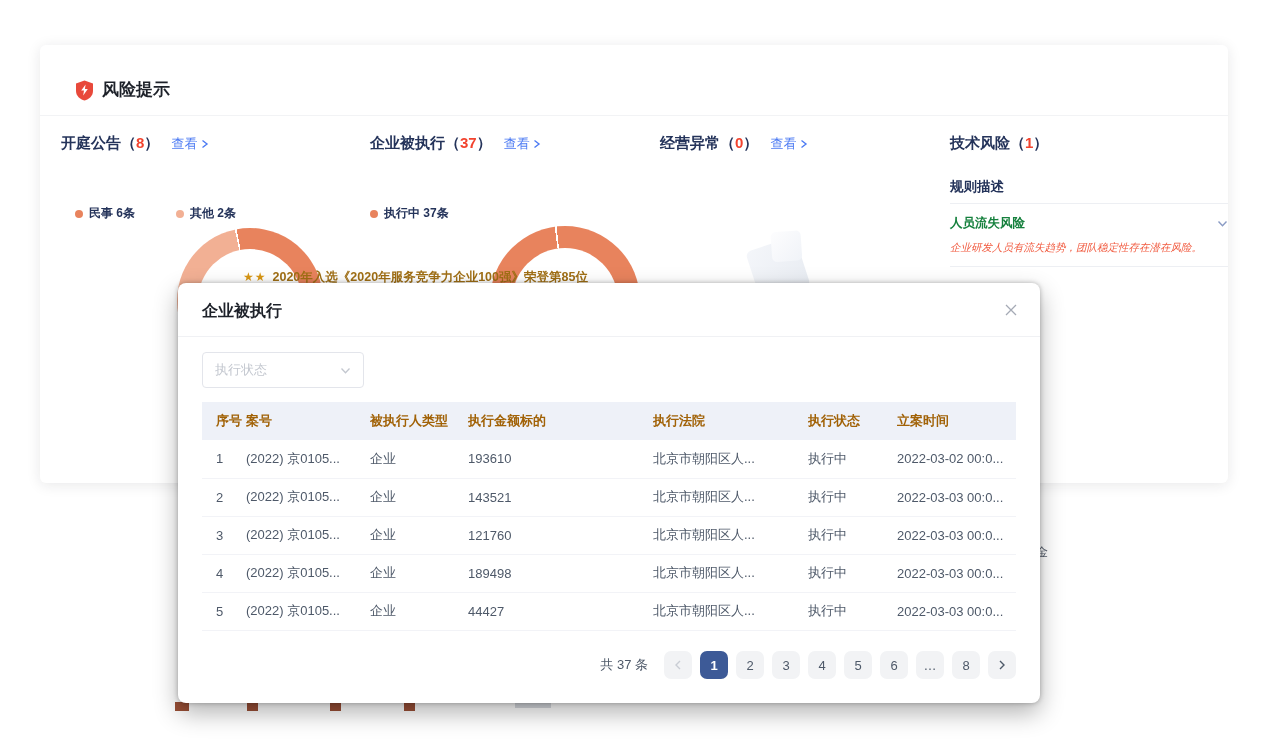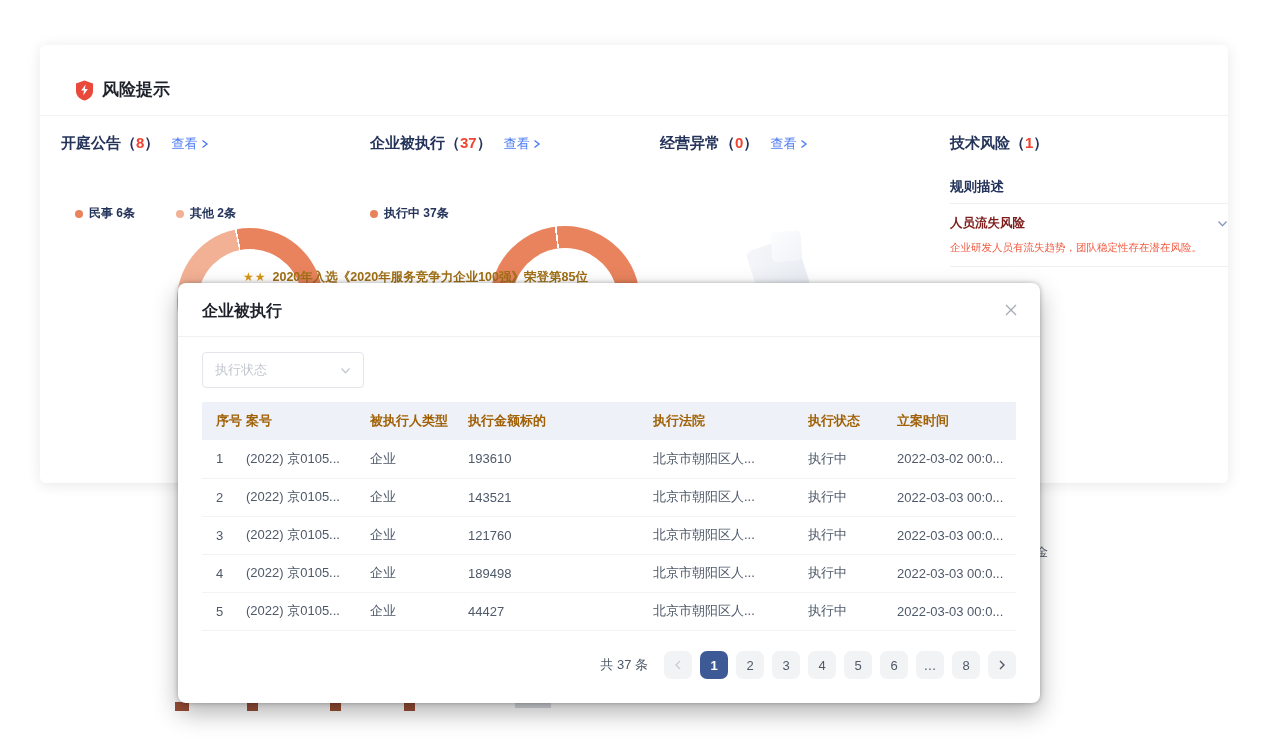--- a/index.html
+++ b/index.html
@@ -38,22 +38,22 @@
           background:linear-gradient(135deg,#FDFDFE,#F0F3F8); transform:rotate(14deg); }
 
   .honor-row { position:absolute; top:224px; height:18px; font-size:12.5px; font-weight:bold;
                color:#A06F15; white-space:nowrap; z-index:2; }
   .honor-stars { color:#D89614; font-size:12px; letter-spacing:1px; margin-right:6px; }
 
   
   .tech-tab { position:absolute; left:910px; top:133px; font-size:13.5px; font-weight:bold; color:#24335A; }
   .tech-div1 { position:absolute; left:910px; top:158px; width:278px; height:1px; background:#EDEFF3; }
   .tech-item { position:absolute; left:910px; top:170px; width:278px; display:flex; justify-content:space-between; align-items:center; }
-  .tech-item-label { font-size:12.5px; font-weight:bold; color:#7f1d1d; }
-  .tech-desc { position:absolute; left:910px; top:196px; font-size:10.5px; color:#F15B40; white-space:nowrap; }
+  .tech-item-label { font-size:12.5px; font-weight:bold; color:#15803d; }
+  .tech-desc { position:absolute; left:910px; top:196px; font-size:10.5px; color:#F15B40; white-space:nowrap;font-style:italic; }
   .tech-div2 { position:absolute; left:910px; top:221px; width:278px; height:1px; background:#EDEFF3; }
 
   
   .frag { position:absolute; z-index:5; }
   .frag-mark { background:#9A4F36; }
   .frag-gray { background:#D8DBE0; }
   .frag-char { font-size:12px; color:#5A6270; }
 
   
   .modal { position:absolute; left:178px; top:283px; width:862px; height:420px; background:#fff;

